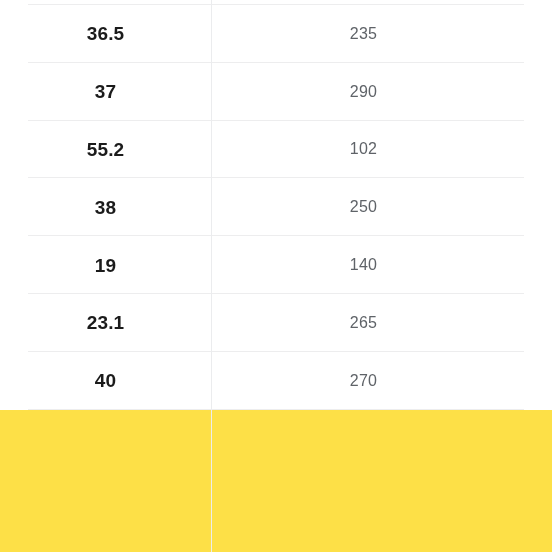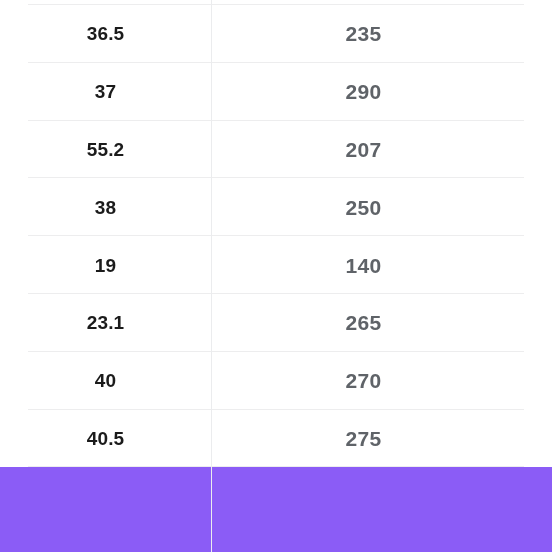--- a/index.html
+++ b/index.html
@@ -15,21 +15,21 @@
     font-family: "Liberation Sans", "DejaVu Sans", sans-serif;
     -webkit-font-smoothing: antialiased;
   }
 
   
   #size-table-viewport {
     position: relative;
     width: 552px;
     height: 552px;
     overflow: hidden;
-    background: #8b5cf6;
+    background: #fde047;
   }
 
   #size-table {
     position: absolute;
     left: 0;
     
     top: -52.8px;
     width: 552px;
     border-collapse: collapse;
     table-layout: fixed;
@@ -93,22 +93,22 @@
     display: block;
     font-size: 19px;
     font-weight: 700;
     color: #1b1b1b;
     letter-spacing: 0.1px;
     line-height: 1;
   }
 
   .cell-mm {
     display: block;
-    font-size: 21px;
-    font-weight: 700;
+    font-size: 16px;
+    font-weight: 400;
     color: #5f6368;
     letter-spacing: 0.3px;
     line-height: 1;
     
     padding-right: 36px;
   }
 </style>
 </head>
 <body>
 
@@ -136,21 +136,21 @@
           </td>
           <td class="col-right">
             <span class="cell-mm">290</span>
           </td>
         </tr>
         <tr>
           <td class="col-left">
             <span class="cell-size">55.2</span>
           </td>
           <td class="col-right">
-            <span class="cell-mm">207</span>
+            <span class="cell-mm">102</span>
           </td>
         </tr>
         <tr>
           <td class="col-left">
             <span class="cell-size">38</span>
           </td>
           <td class="col-right">
             <span class="cell-mm">250</span>
           </td>
         </tr>
@@ -171,24 +171,16 @@
           </td>
         </tr>
         <tr>
           <td class="col-left">
             <span class="cell-size">40</span>
           </td>
           <td class="col-right">
             <span class="cell-mm">270</span>
           </td>
         </tr>
-        <tr>
-          <td class="col-left">
-            <span class="cell-size">40.5</span>
-          </td>
-          <td class="col-right">
-            <span class="cell-mm">275</span>
-          </td>
-        </tr>
       </tbody>
   </table>
 
 </div>
 
 </body></html>

